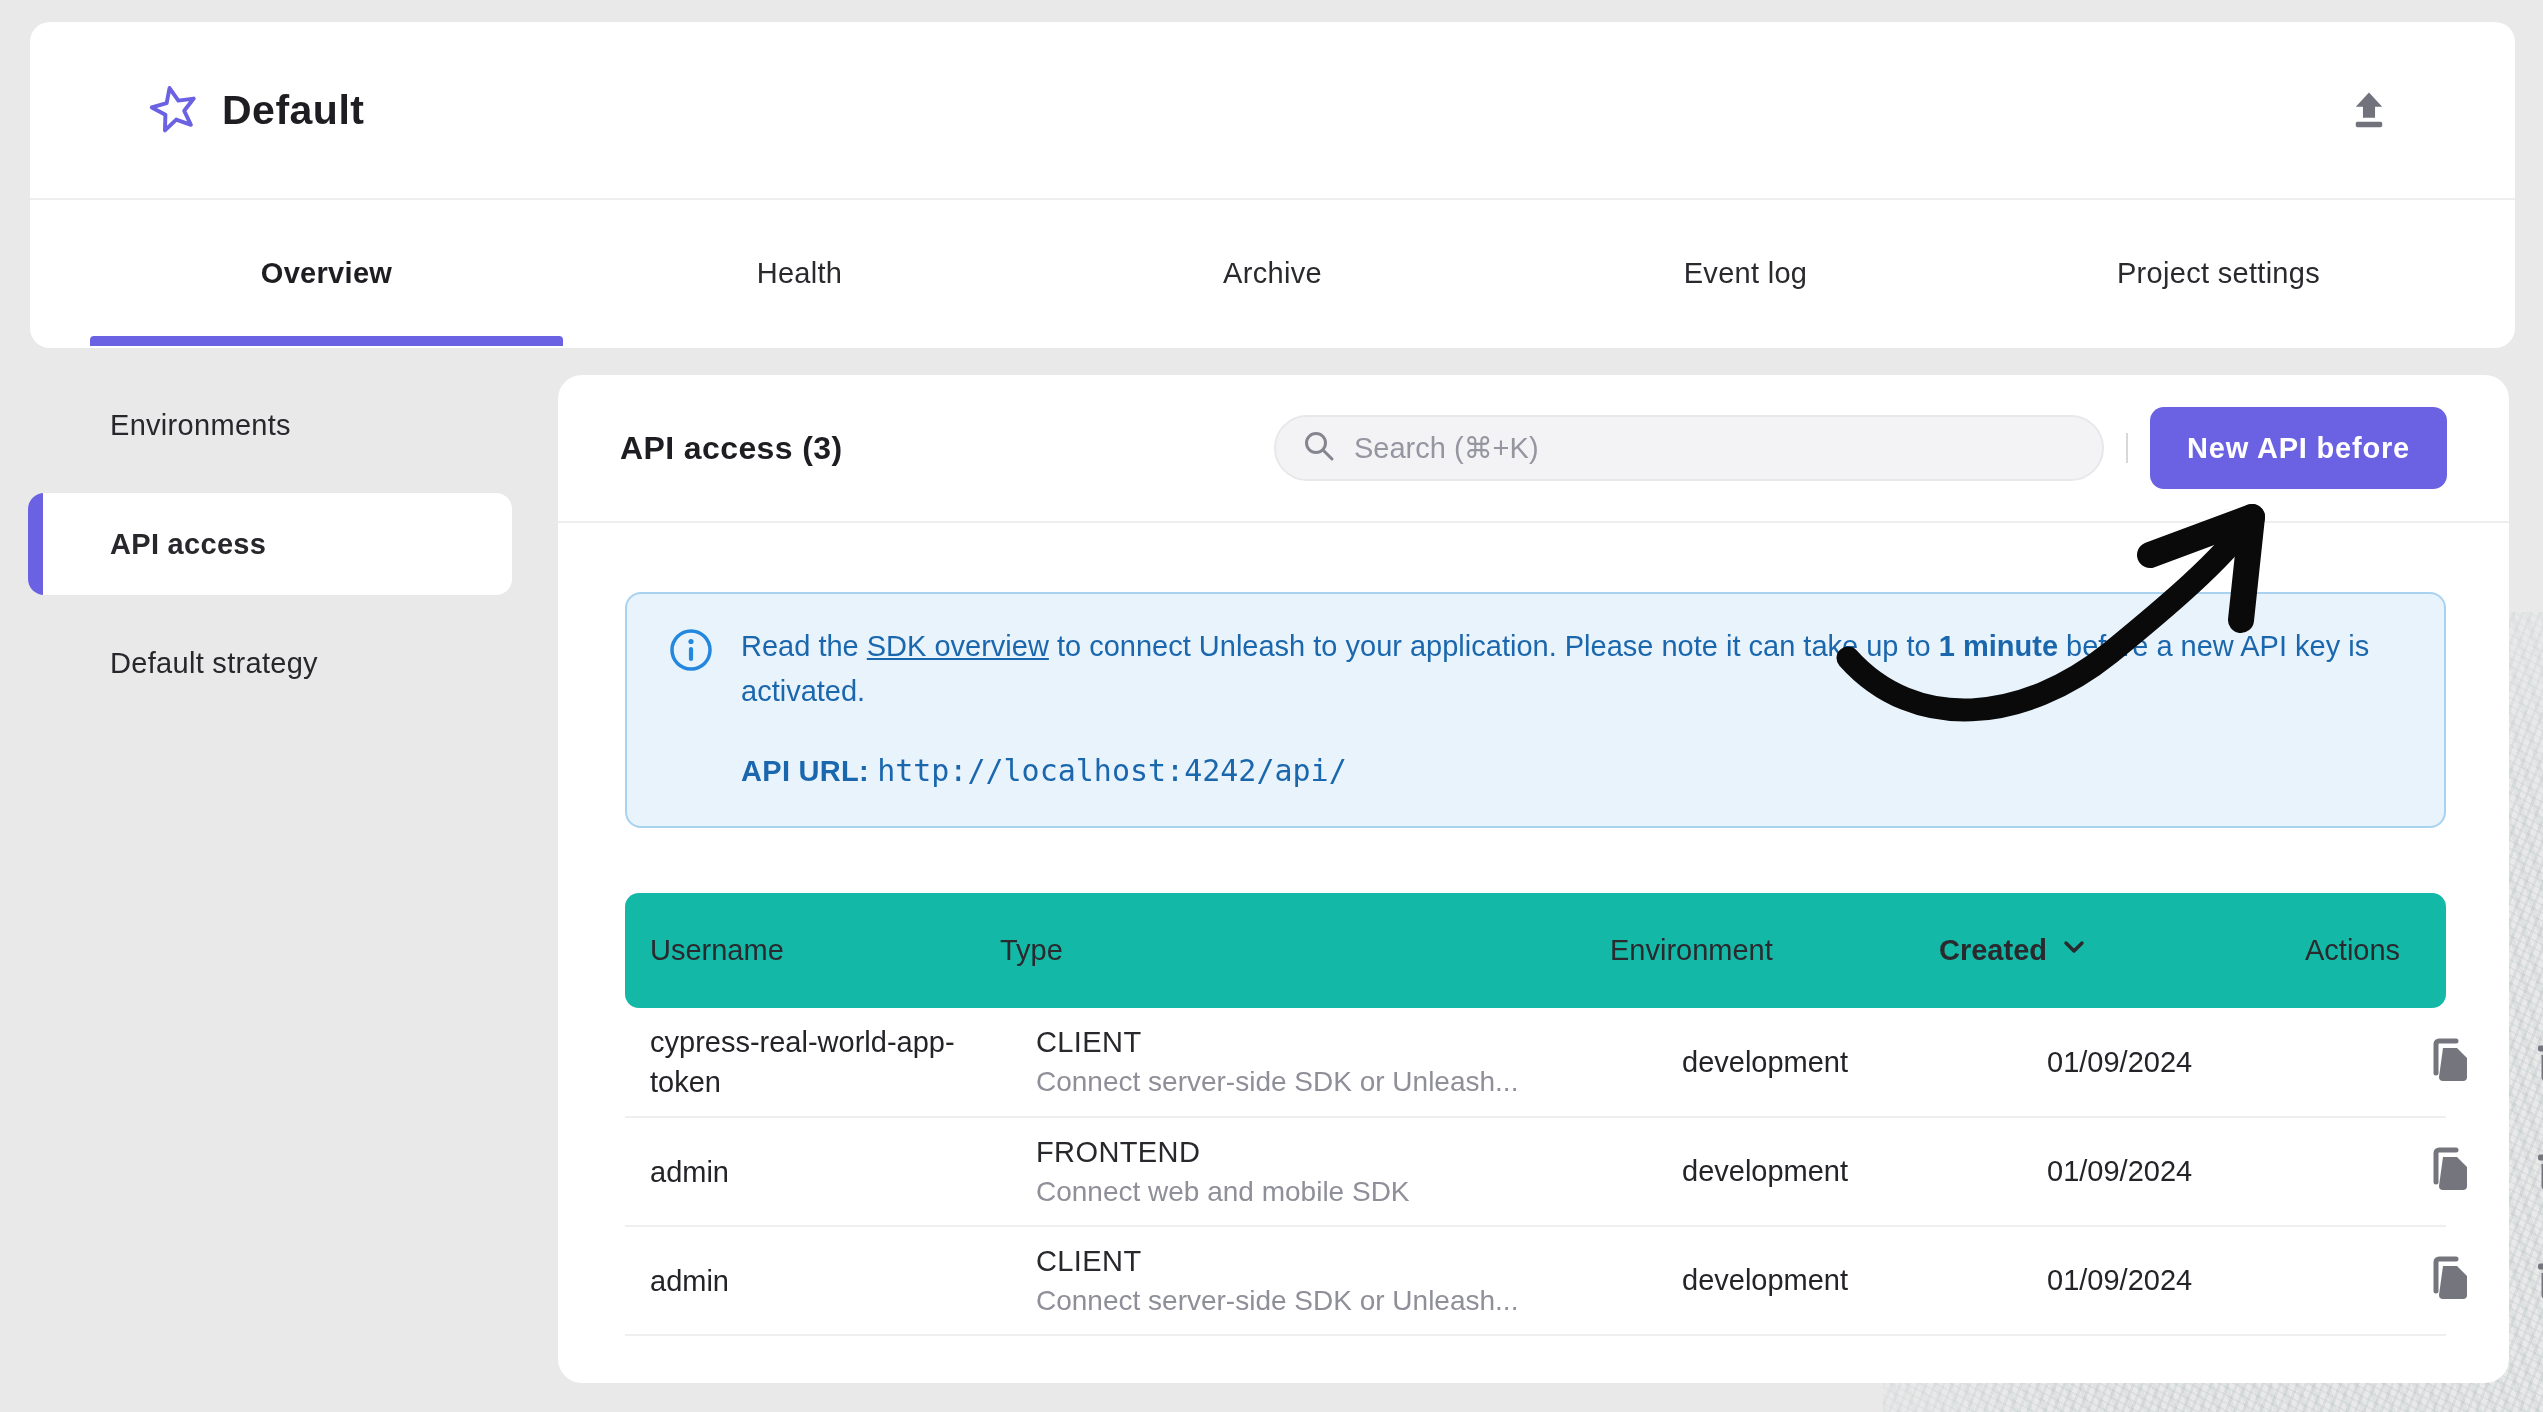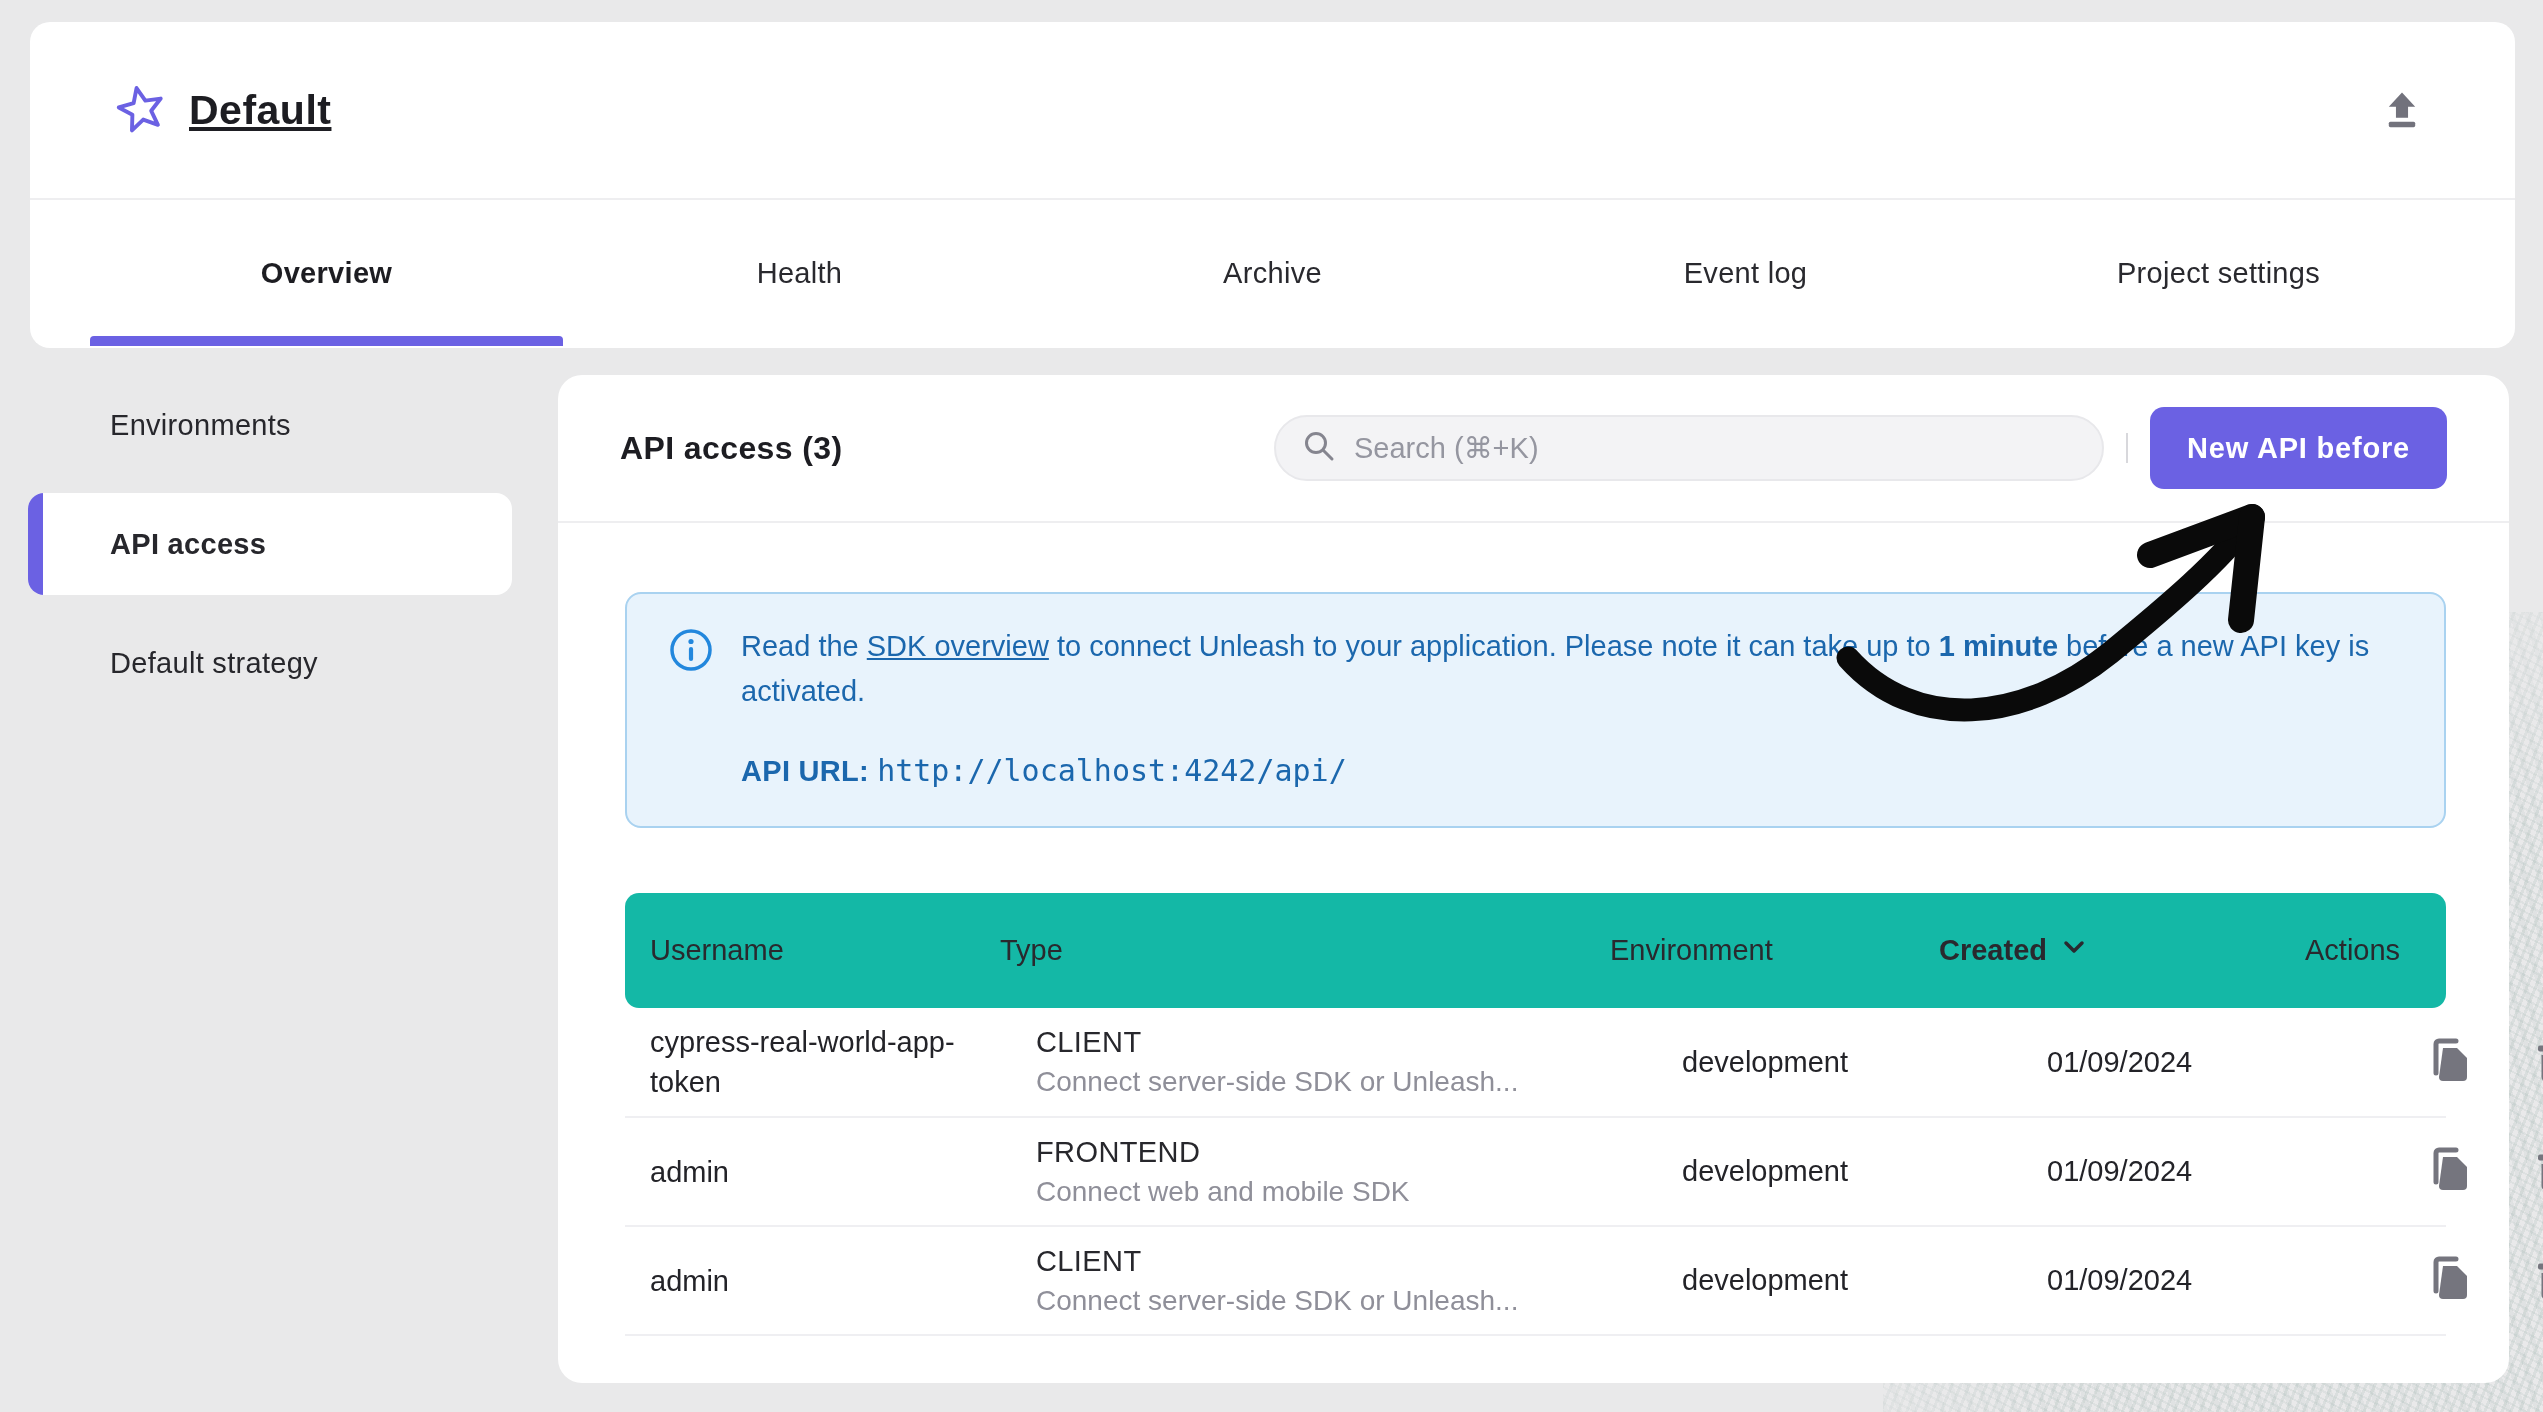--- a/index.html
+++ b/index.html
@@ -23,21 +23,21 @@
     mask-image: radial-gradient(130% 130% at 100% 100%, #000 55%, transparent 100%);
   }
 
   
   .top-card {
     position:absolute; left:30px; top:22px; width:2485px; height:326px;
     background:#fff; border-radius:20px;
   }
   .project-header {
     height:178px; display:flex; align-items:center;
-    padding:0 85px; border-bottom:2px solid #eeeef0;text-decoration:underline;
+    padding:0 118px; border-bottom:2px solid #eeeef0;
   }
   .star-btn { width:52px; height:52px; border:none; background:transparent; cursor:pointer; display:flex; align-items:center; justify-content:center; }
   .project-title { font-size:41px; font-weight:700; color:#1d1d22; margin-left:22px; letter-spacing:.5px; }
   .upload-btn { margin-left:auto; width:56px; height:56px; border:none; background:transparent; cursor:pointer; display:flex; align-items:center; justify-content:center; }
 
   .tabs { height:146px; display:flex; padding:0 60px; }
   .tab {
     flex:1; position:relative; display:flex; align-items:center; justify-content:center;
     font-size:29px; color:#29292e; cursor:pointer; letter-spacing:.3px;text-align:center;
   }

